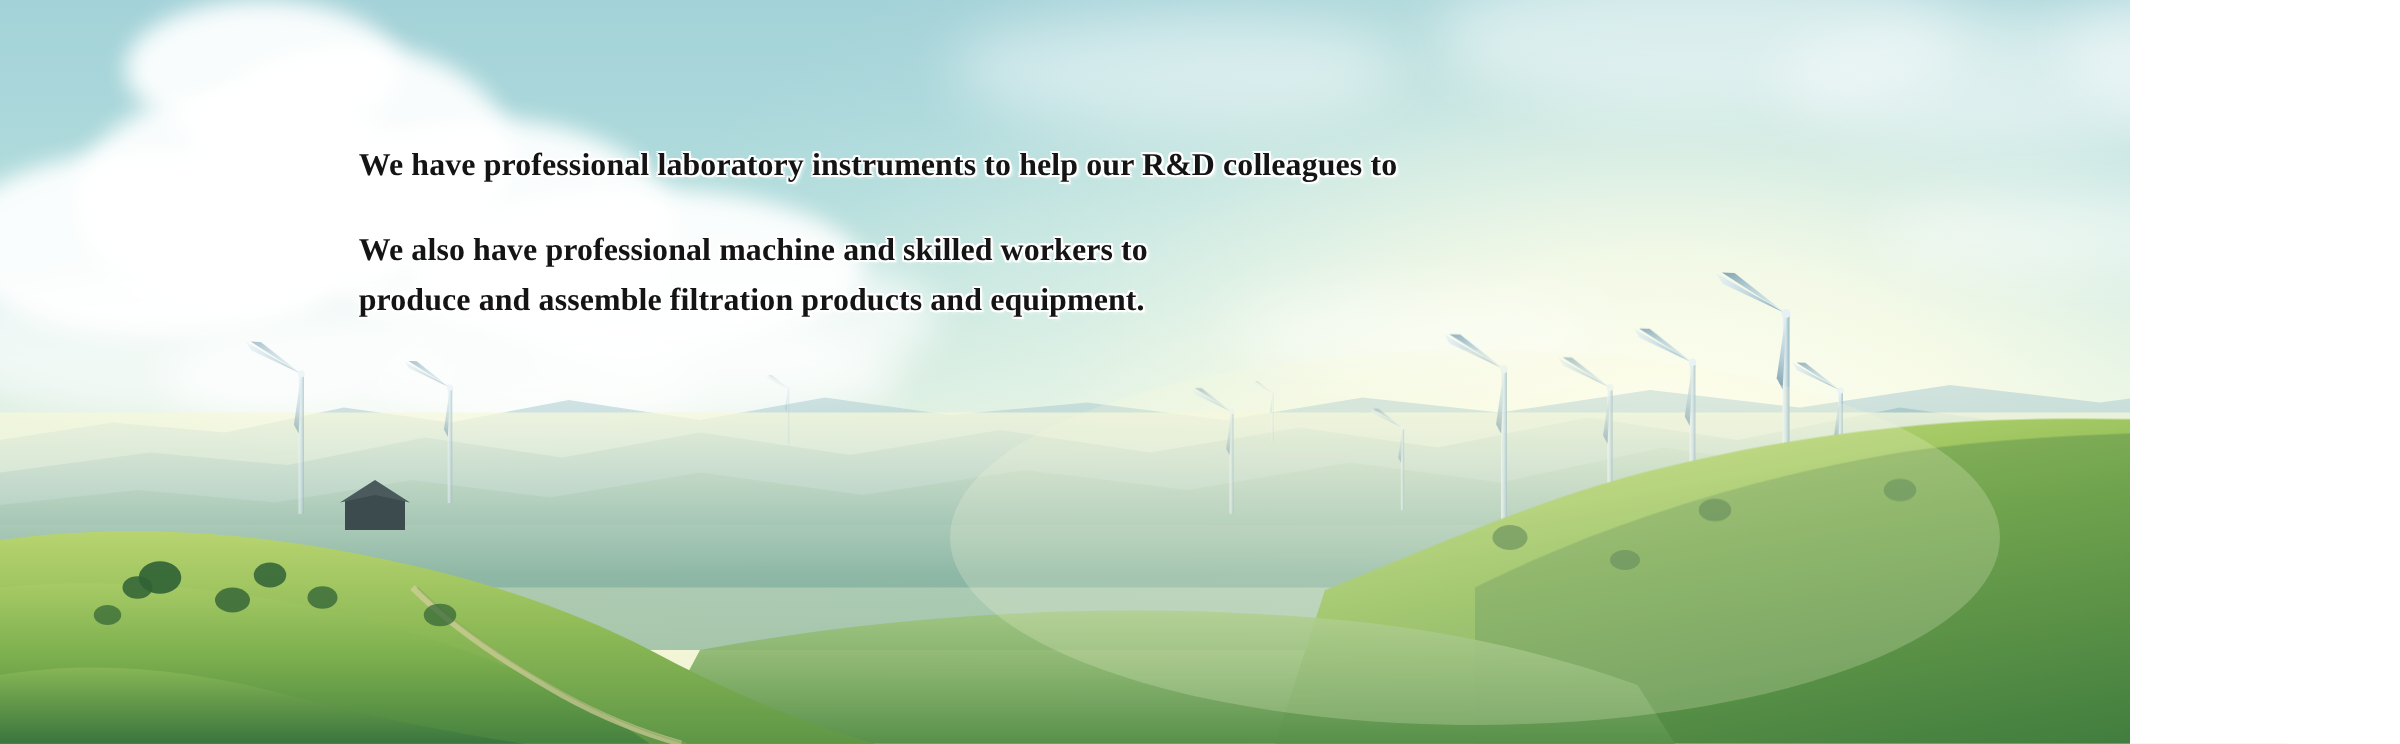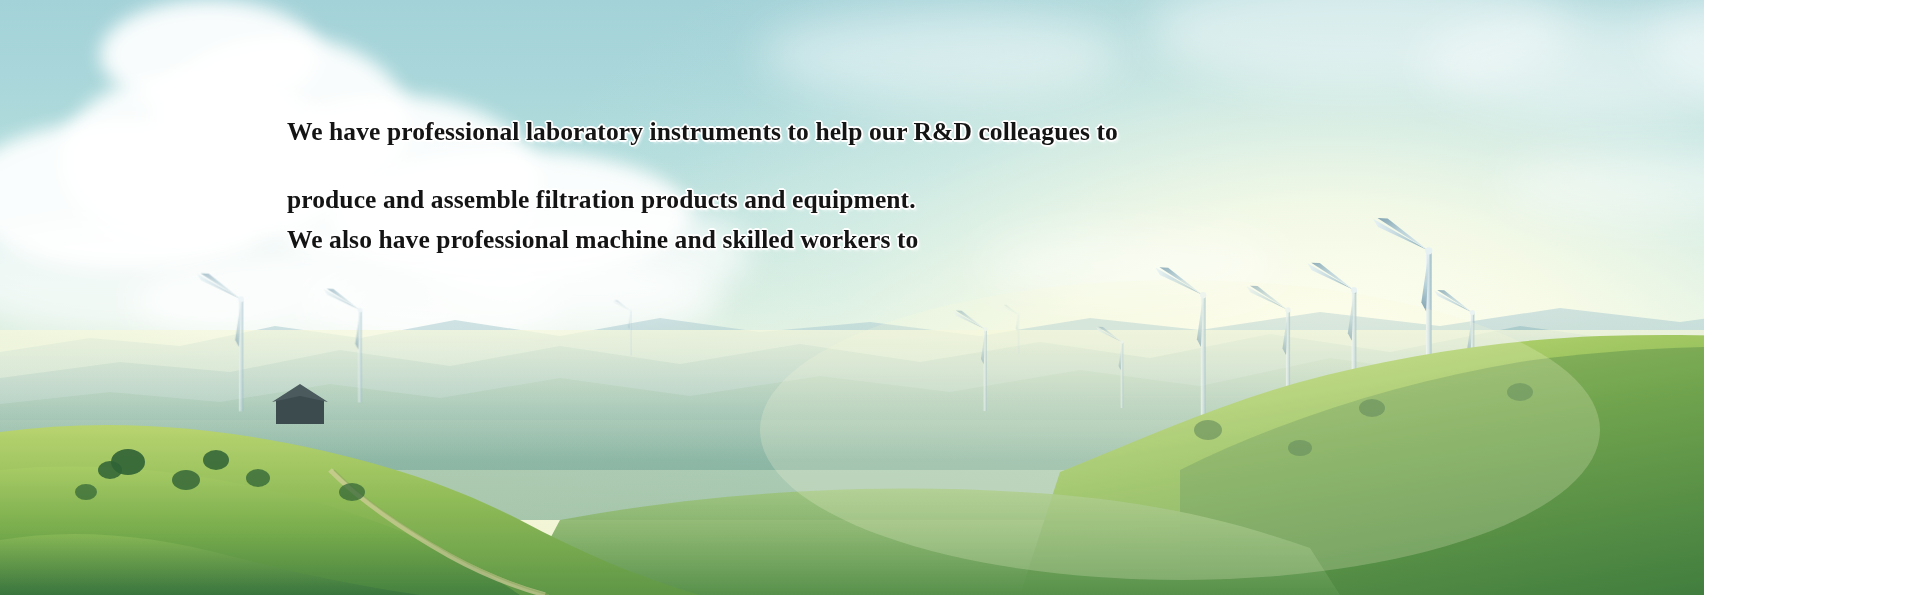--- a/index.html
+++ b/index.html
@@ -276,18 +276,18 @@
     </g>
 
     <ellipse cx="1180" cy="430" rx="420" ry="150" fill="#fbfbd9" opacity="0.22"></ellipse>
   </svg>
 
   <div class="copy">
     <p>
       <span class="ln">We have professional laboratory instruments to help our R&amp;D colleagues to</span>
     </p>
     <p>
+      <span class="ln">We also have professional machine and skilled workers to</span>
       <span class="ln">produce and assemble filtration products and equipment.</span>
-      <span class="ln">We also have professional machine and skilled workers to</span>
     </p>
   </div>
 
 </div>
 
 </body></html>

